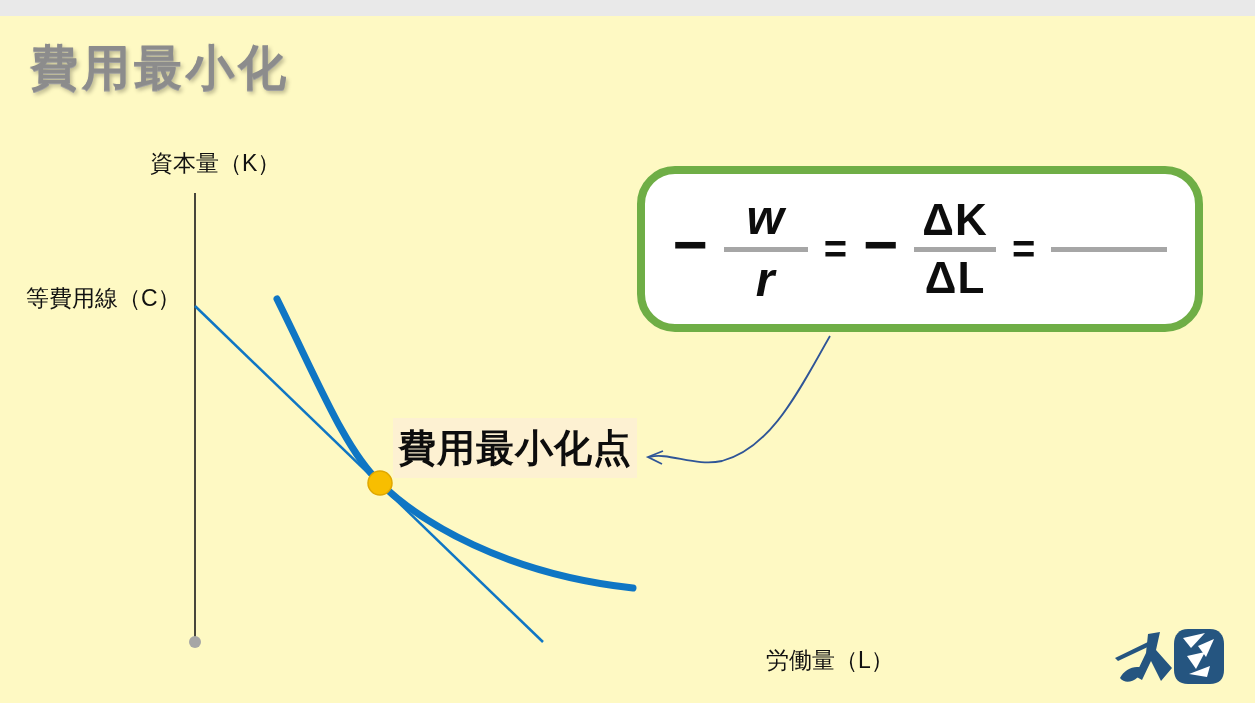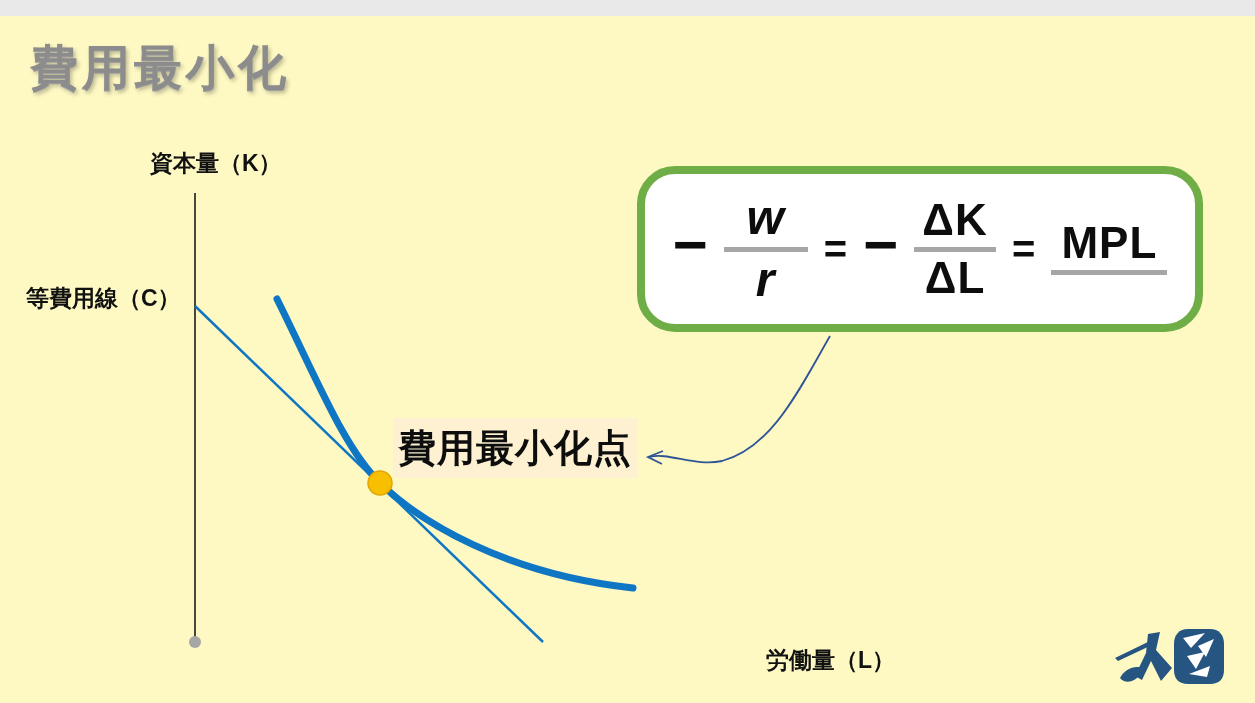--- a/index.html
+++ b/index.html
@@ -10,21 +10,21 @@
     margin:16px auto;
   }
   .slide-title {
     position:absolute; left:30px; top:20px;
     font-size:48px; font-weight:700; letter-spacing:4px;
     color:#8c8c8c;
     text-shadow:0 1px 0 #a0a0a0, 2px 3px 4px rgba(0,0,0,0.28);
   }
   .diagram-svg { position:absolute; left:0; top:0; z-index:1; }
   .axis-label {
-    position:absolute; z-index:2; font-size:23px; font-weight:700; color:#111;
+    position:absolute; z-index:2; font-size:23px; font-weight:400; color:#111;
     white-space:nowrap;
   }
   .y-axis-label   { left:150px; top:132px; }
   .x-axis-label   { left:766px; top:629px; }
   .isocost-label  { left:26px;  top:267px; }
   .isoquant-label { left:282px; top:245px; }
   .point-label {
     position:absolute; z-index:2; left:393px; top:402px; width:244px; height:60px;
     background:#fdf1d2; display:flex; align-items:center; justify-content:center;
     font-size:38px; font-weight:900; color:#0d0d0d; letter-spacing:1px;
@@ -91,21 +91,20 @@
     </span>
     <span class="equals-sign">=</span>
     <span class="minus-sign">−</span>
     <span class="frac frac-dk">
       <span class="num">ΔK</span>
       <span class="bar"></span>
       <span class="den">ΔL</span>
     </span>
     <span class="equals-sign">=</span>
     <span class="frac frac-mp">
-      <span class="num">MPL</span>
       <span class="bar"></span>
     </span>
   </div>
 
   <svg class="logo" width="120" height="78" viewBox="0 0 120 78">
     <g fill="#255580">
 
       <polygon points="3,32 38,15 40,19 6,35"></polygon>
       <polygon points="36,8 48,6 44,24 60,42 49,55 39,35 30,54 23,50 34,27"></polygon>
       <path d="M8,52 C12,43 25,38 31,43 C29,52 15,61 8,52 Z"></path>

